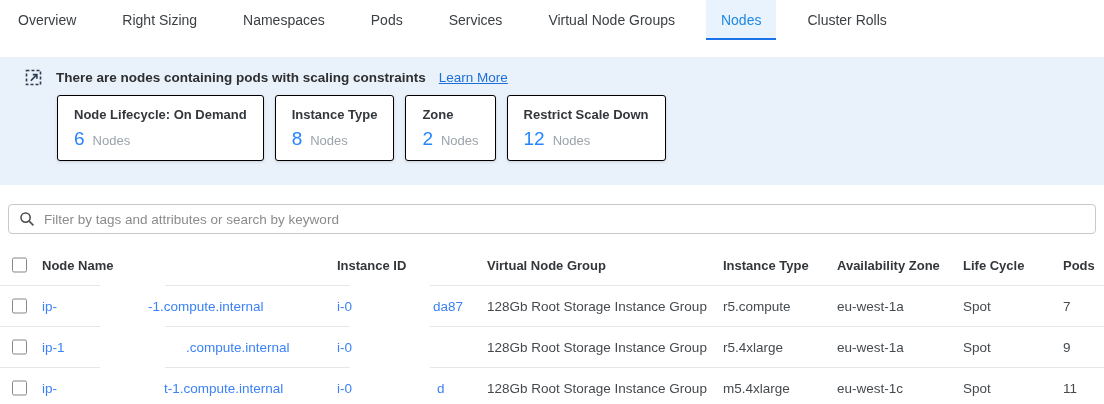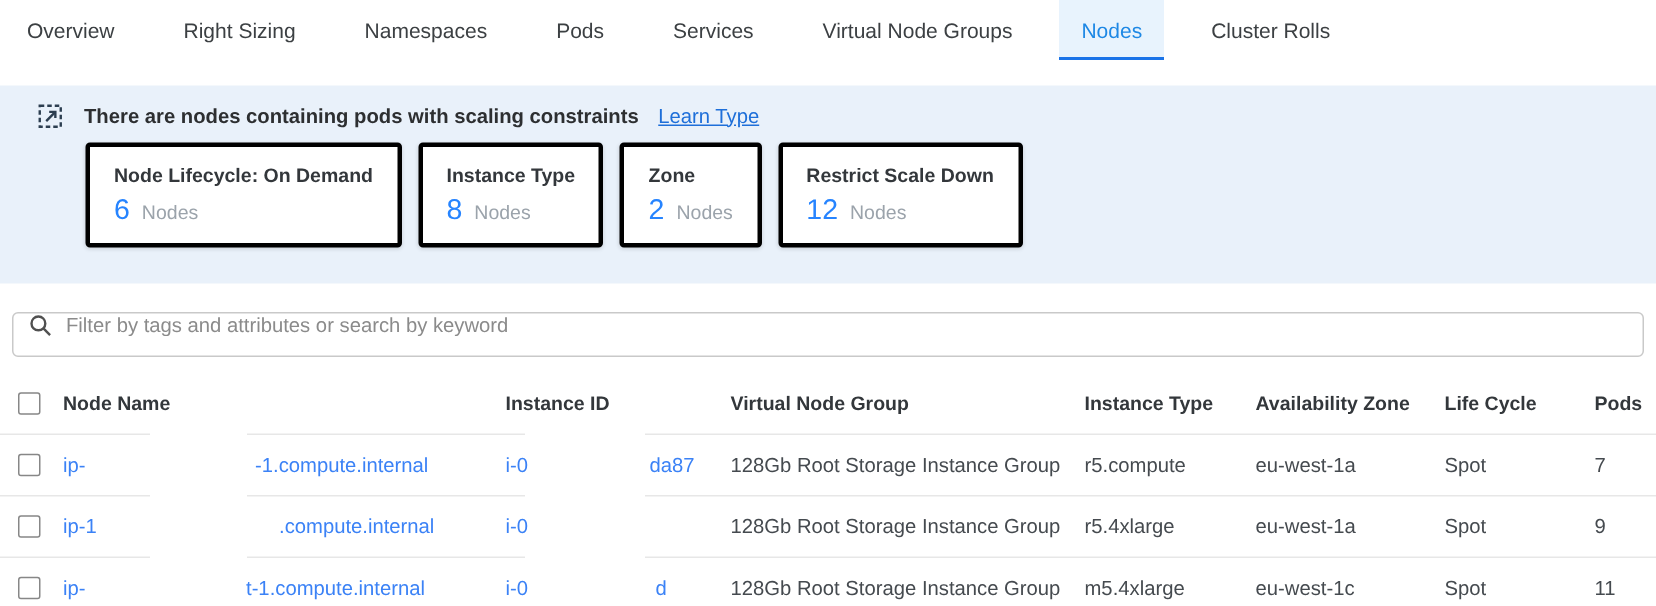--- a/index.html
+++ b/index.html
@@ -11,30 +11,30 @@
   .tab { padding:0 15px; display:flex; align-items:center; font-size:14px;
     color:#3c4043; white-space:nowrap; cursor:pointer; }
   .tab.active { background:#e8f3fd; color:#1e88e5; box-shadow:inset 0 -2px 0 #1a73e8; }
 
   
   .banner { background:#e9f1fa; margin-top:17px; padding:9px 0 24px; }
   .banner-head { display:flex; align-items:center; margin-left:25px; gap:13px; height:22px; }
   .banner-msg { font-size:13.5px; font-weight:700; color:#2d2f31; }
   .banner-link { font-size:13.5px; color:#1e6fd9; text-decoration:underline; cursor:pointer; }
   .cards { display:flex; margin-left:57px; gap:11px; margin-top:7px; }
-  .card { background:#fff; border:3px solid #000000; border-radius:3px;
+  .card { background:#fff; border:1px solid #000000; border-radius:3px;
     box-shadow:0 1px 3px rgba(0,0,0,0.14); padding:11px 16px 10px; min-height:64px; cursor:pointer; }
   .card-title { font-size:13px; font-weight:700; color:#33373b; white-space:nowrap; }
   .card-value { margin-top:6px; display:flex; align-items:baseline; gap:8px; }
   .card-num { font-size:19px; color:#2684ff; font-weight:500; }
   .card-unit { font-size:13px; color:#9ba3ab; }
 
   
   .searchbar { margin:19px 8px 0; height:30px; border:1px solid #c9c9c9; border-radius:4px;
-    display:flex; align-items:flex-start; padding:0 10px; gap:9px; background:#fff; }
+    display:flex; align-items:center; padding:0 10px; gap:9px; background:#fff; }
   .searchbar input { border:none; outline:none; flex:1; font-size:13.5px; color:#444;
     font-family:"Liberation Sans", sans-serif; background:transparent; }
   .searchbar input::placeholder { color:#8b8b8b; }
 
   
   .table { position:relative; margin-top:10px; }
   .thead { position:relative; height:41px; }
   .trow { position:relative; height:40px; }
   .col, .cell { position:absolute; top:50%; transform:translateY(-50%); white-space:nowrap; }
   .col { font-size:13px; font-weight:700; color:#33373b; }
@@ -67,21 +67,21 @@
 <div class="banner">
   <div class="banner-head">
     <span style="display:flex;">
       <svg width="18" height="18" viewBox="0 0 18 18">
         <rect x="1.5" y="2.5" width="14" height="14" fill="none" stroke="#2c3e50" stroke-width="1.6" stroke-dasharray="3 2"></rect>
         <line x1="5.8" y1="12.7" x2="11.6" y2="6.9" stroke="#2c3e50" stroke-width="1.6"></line>
         <polyline points="7.8,6.6 11.9,6.6 11.9,10.7" fill="none" stroke="#2c3e50" stroke-width="1.6"></polyline>
       </svg>
     </span>
     <span class="banner-msg">There are nodes containing pods with scaling constraints</span>
-    <span class="banner-link">Learn Type</span>
+    <span class="banner-link">Learn More</span>
   </div>
   <div class="cards">
     <div class="card">
       <div class="card-title">Node Lifecycle: On Demand</div>
       <div class="card-value">
         <span class="card-num">6</span>
         <span class="card-unit">Nodes</span>
       </div>
     </div>
     <div class="card">
@@ -127,21 +127,21 @@
     <span class="col L723">Instance Type</span>
     <span class="col L837">Availability Zone</span>
     <span class="col L963">Life Cycle</span>
     <span class="col L1063">Pods</span>
   </div>
   <div class="divider"></div>
 
   <div class="trow">
     <span class="checkbox"></span>
     <span class="cell link L42">ip-</span>
-    <span class="cell link" style="left:170px">-1.compute.internal</span>
+    <span class="cell link" style="left:148px">-1.compute.internal</span>
     <span class="cell link L337">i-0</span>
     <span class="cell link" style="left:433px">da87</span>
     <span class="cell L487">128Gb Root Storage Instance Group</span>
     <span class="cell L723">r5.compute</span>
     <span class="cell L837">eu-west-1a</span>
     <span class="cell L963">Spot</span>
     <span class="cell L1063">7</span>
   </div>
   <div class="divider"></div>
 

